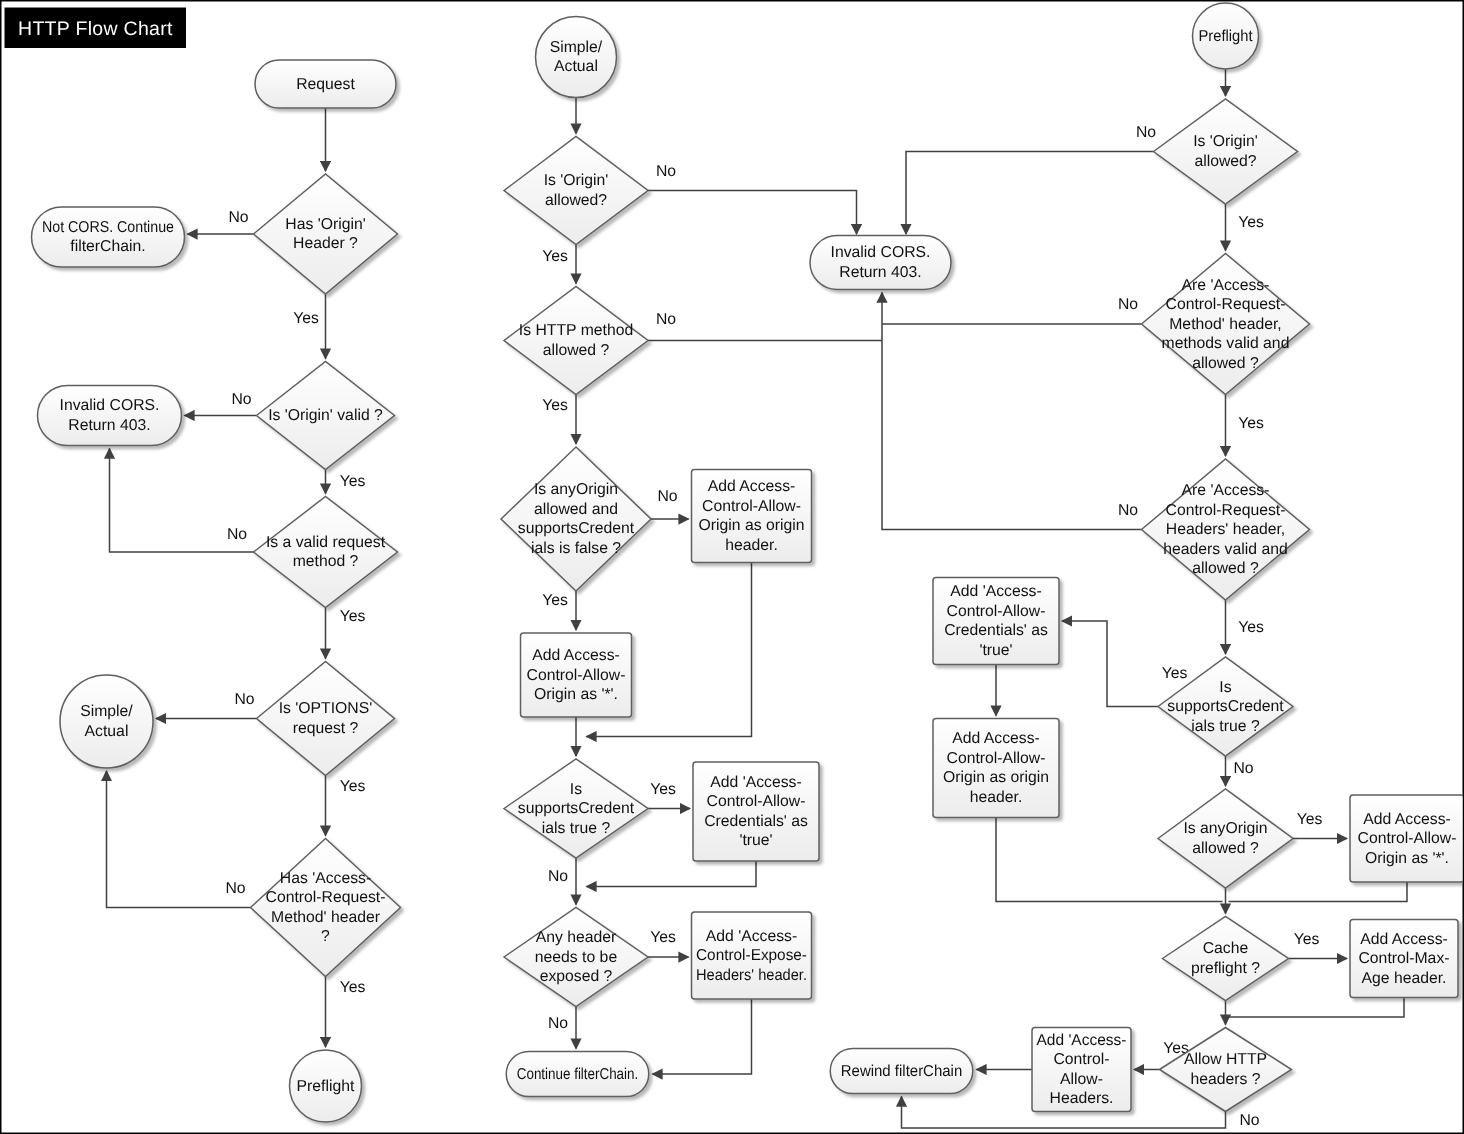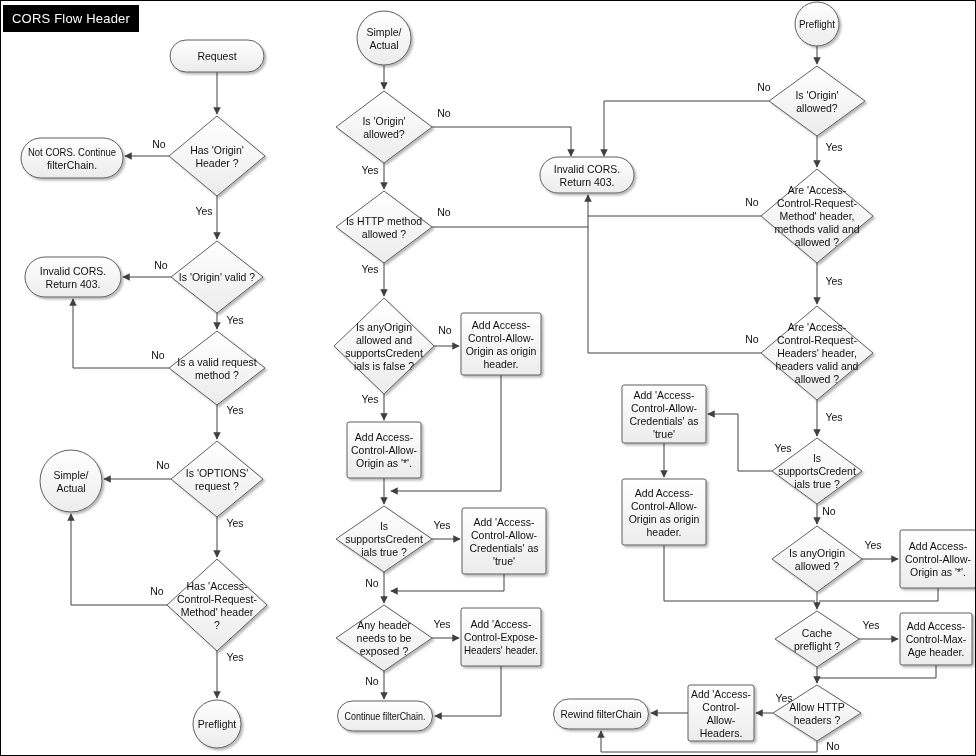--- a/index.html
+++ b/index.html
@@ -23,21 +23,21 @@
   .node-shape{fill:url(#shapeGrad);stroke:var(--shape_stroke,#5f5f5f);stroke-width:1;filter:url(#ds);}
   .node-label{
     font-size:10.5px;fill:var(--text,#111);text-anchor:middle;
     font-family:"Liberation Sans",sans-serif;
   }
 </style>
 </head>
 <body>
 
 <div class="canvas">
-  <div class="title">CORS Flow Header</div>
+  <div class="title">HTTP Flow Chart</div>
   <svg id="flow-svg" width="976" height="756" viewBox="0 0 976 756">
     <defs>
       <marker id="arrow" viewBox="0 0 10 10" refX="9" refY="5" markerWidth="7.5" markerHeight="7.5" orient="auto-start-reverse">
         <path d="M0,0 L10,5 L0,10 z" fill="#404040"></path>
       </marker>
       <linearGradient id="shapeGrad" x1="0" y1="0" x2="0" y2="1">
         <stop offset="0" stop-color="#ffffff"></stop>
         <stop offset="1" stop-color="#ececec"></stop>
       </linearGradient>
       <filter id="ds" x="-25%" y="-25%" width="150%" height="150%">

